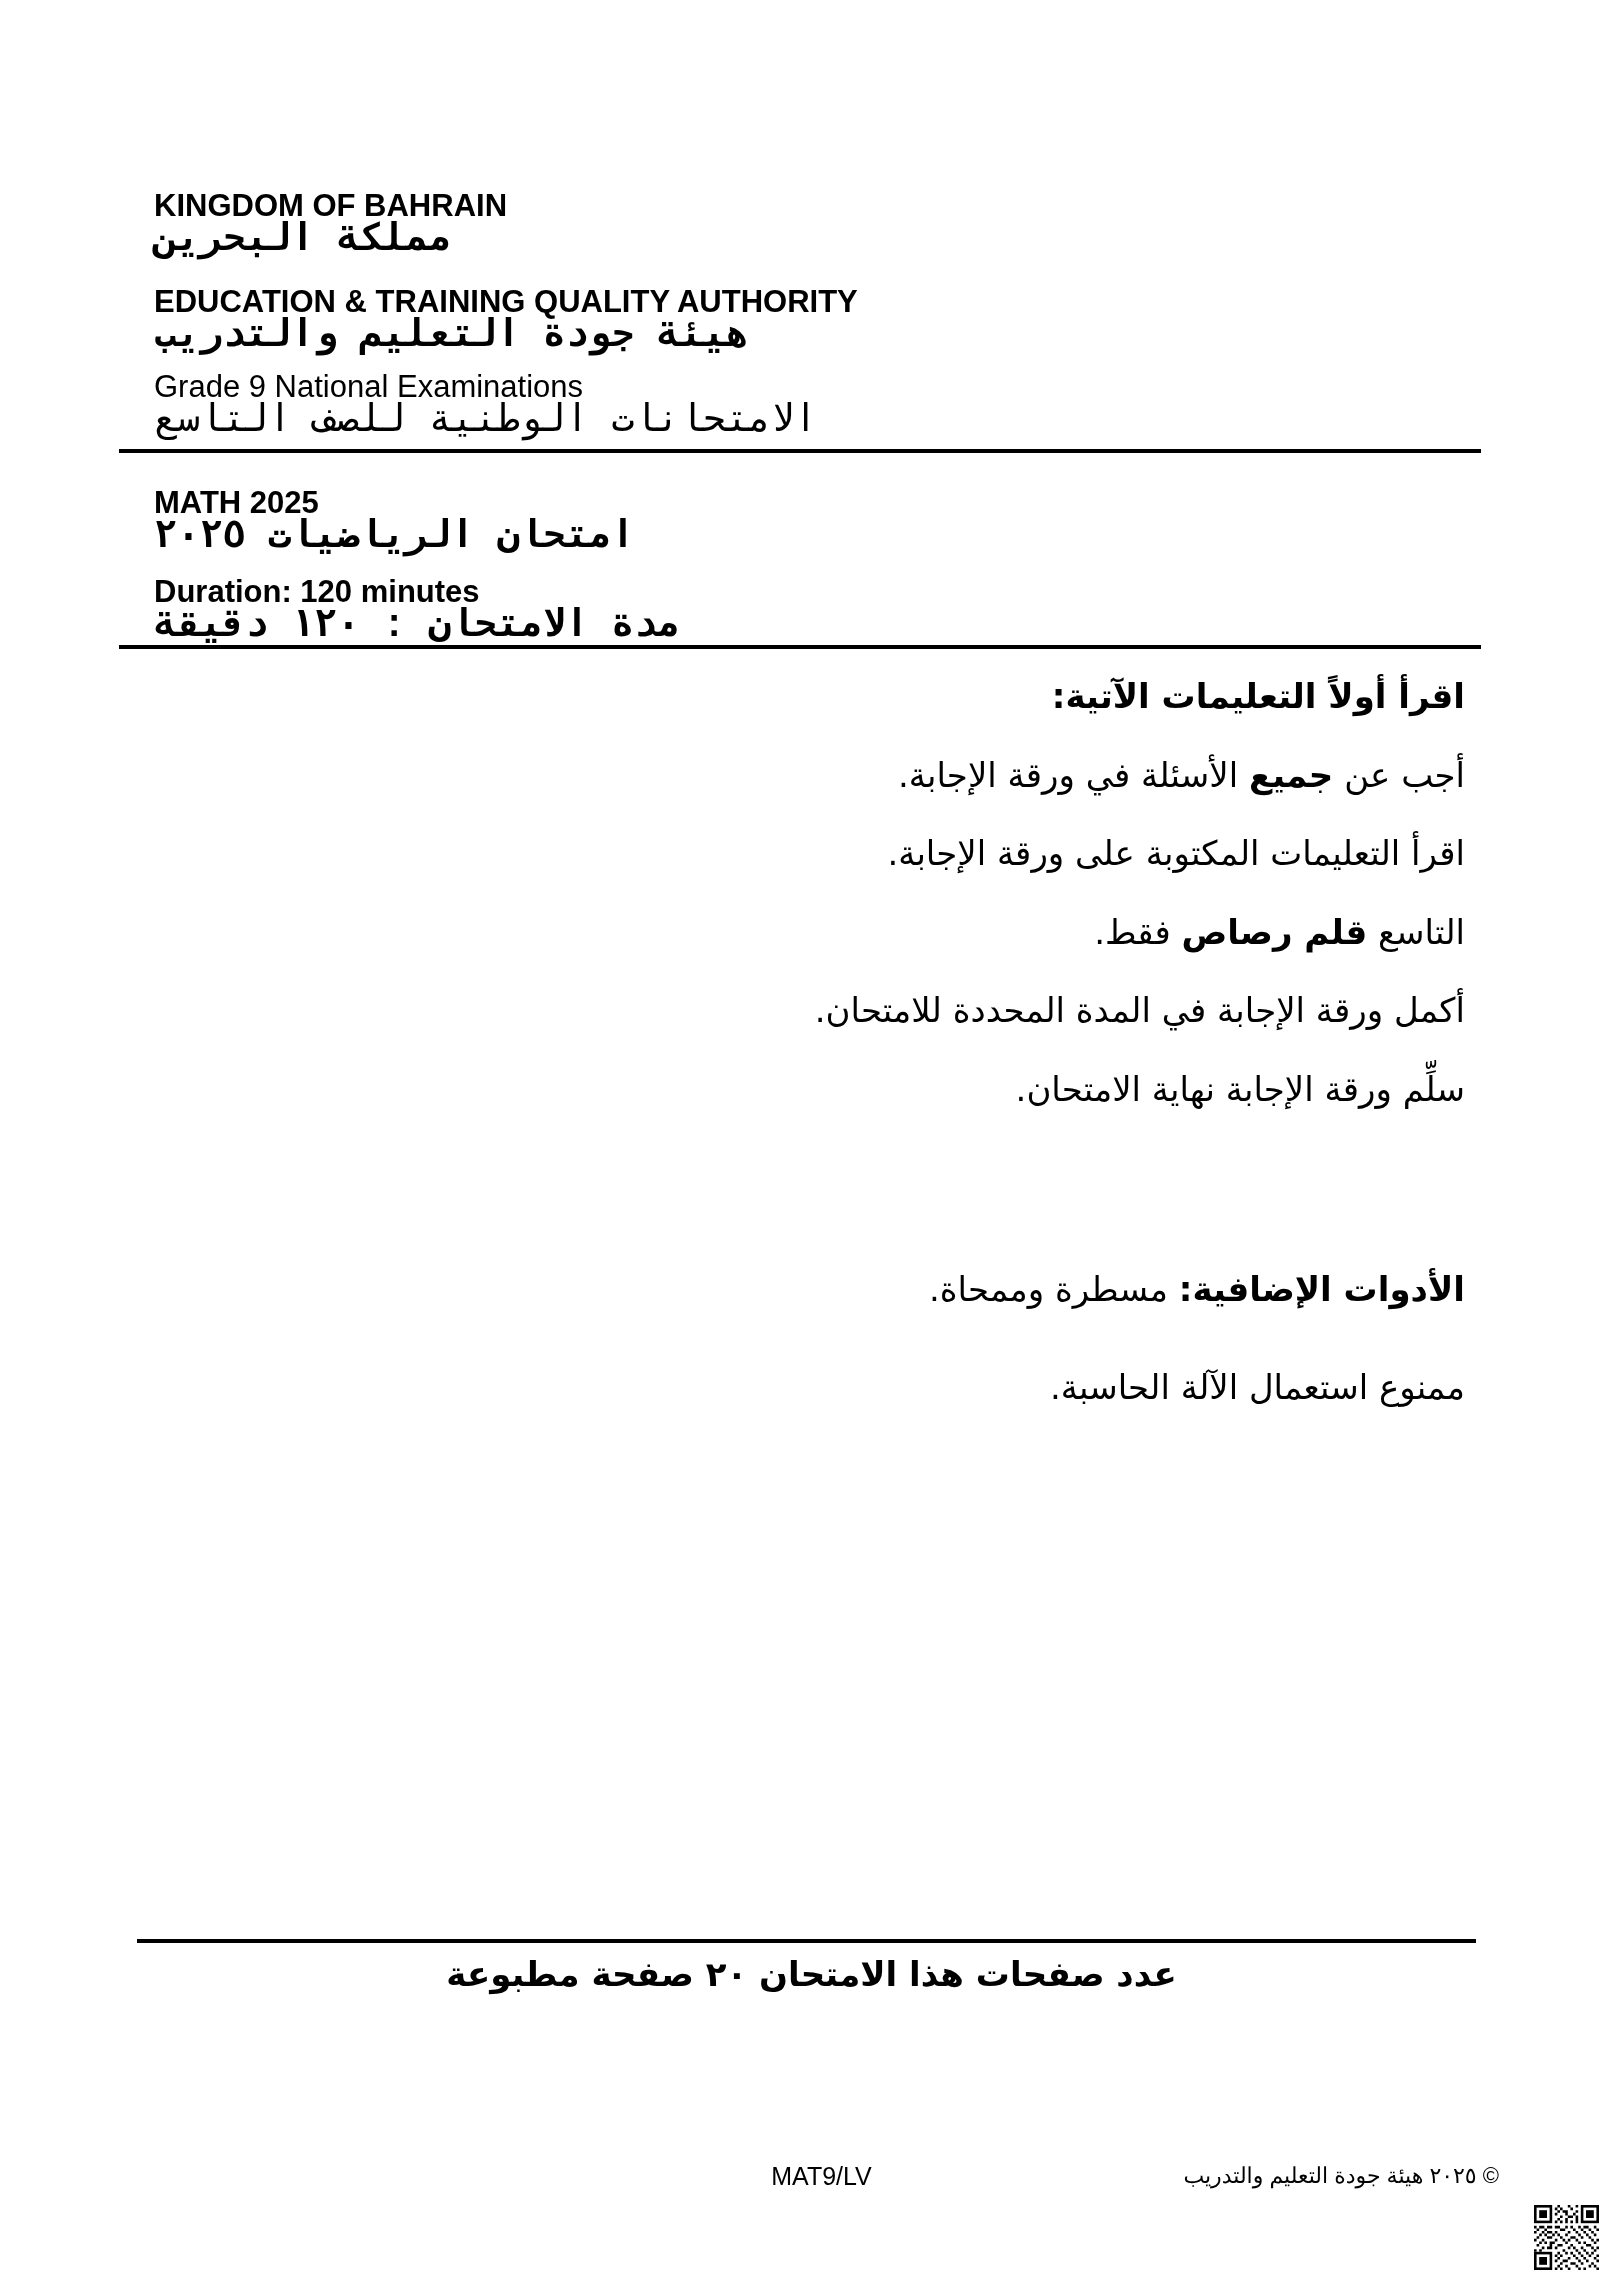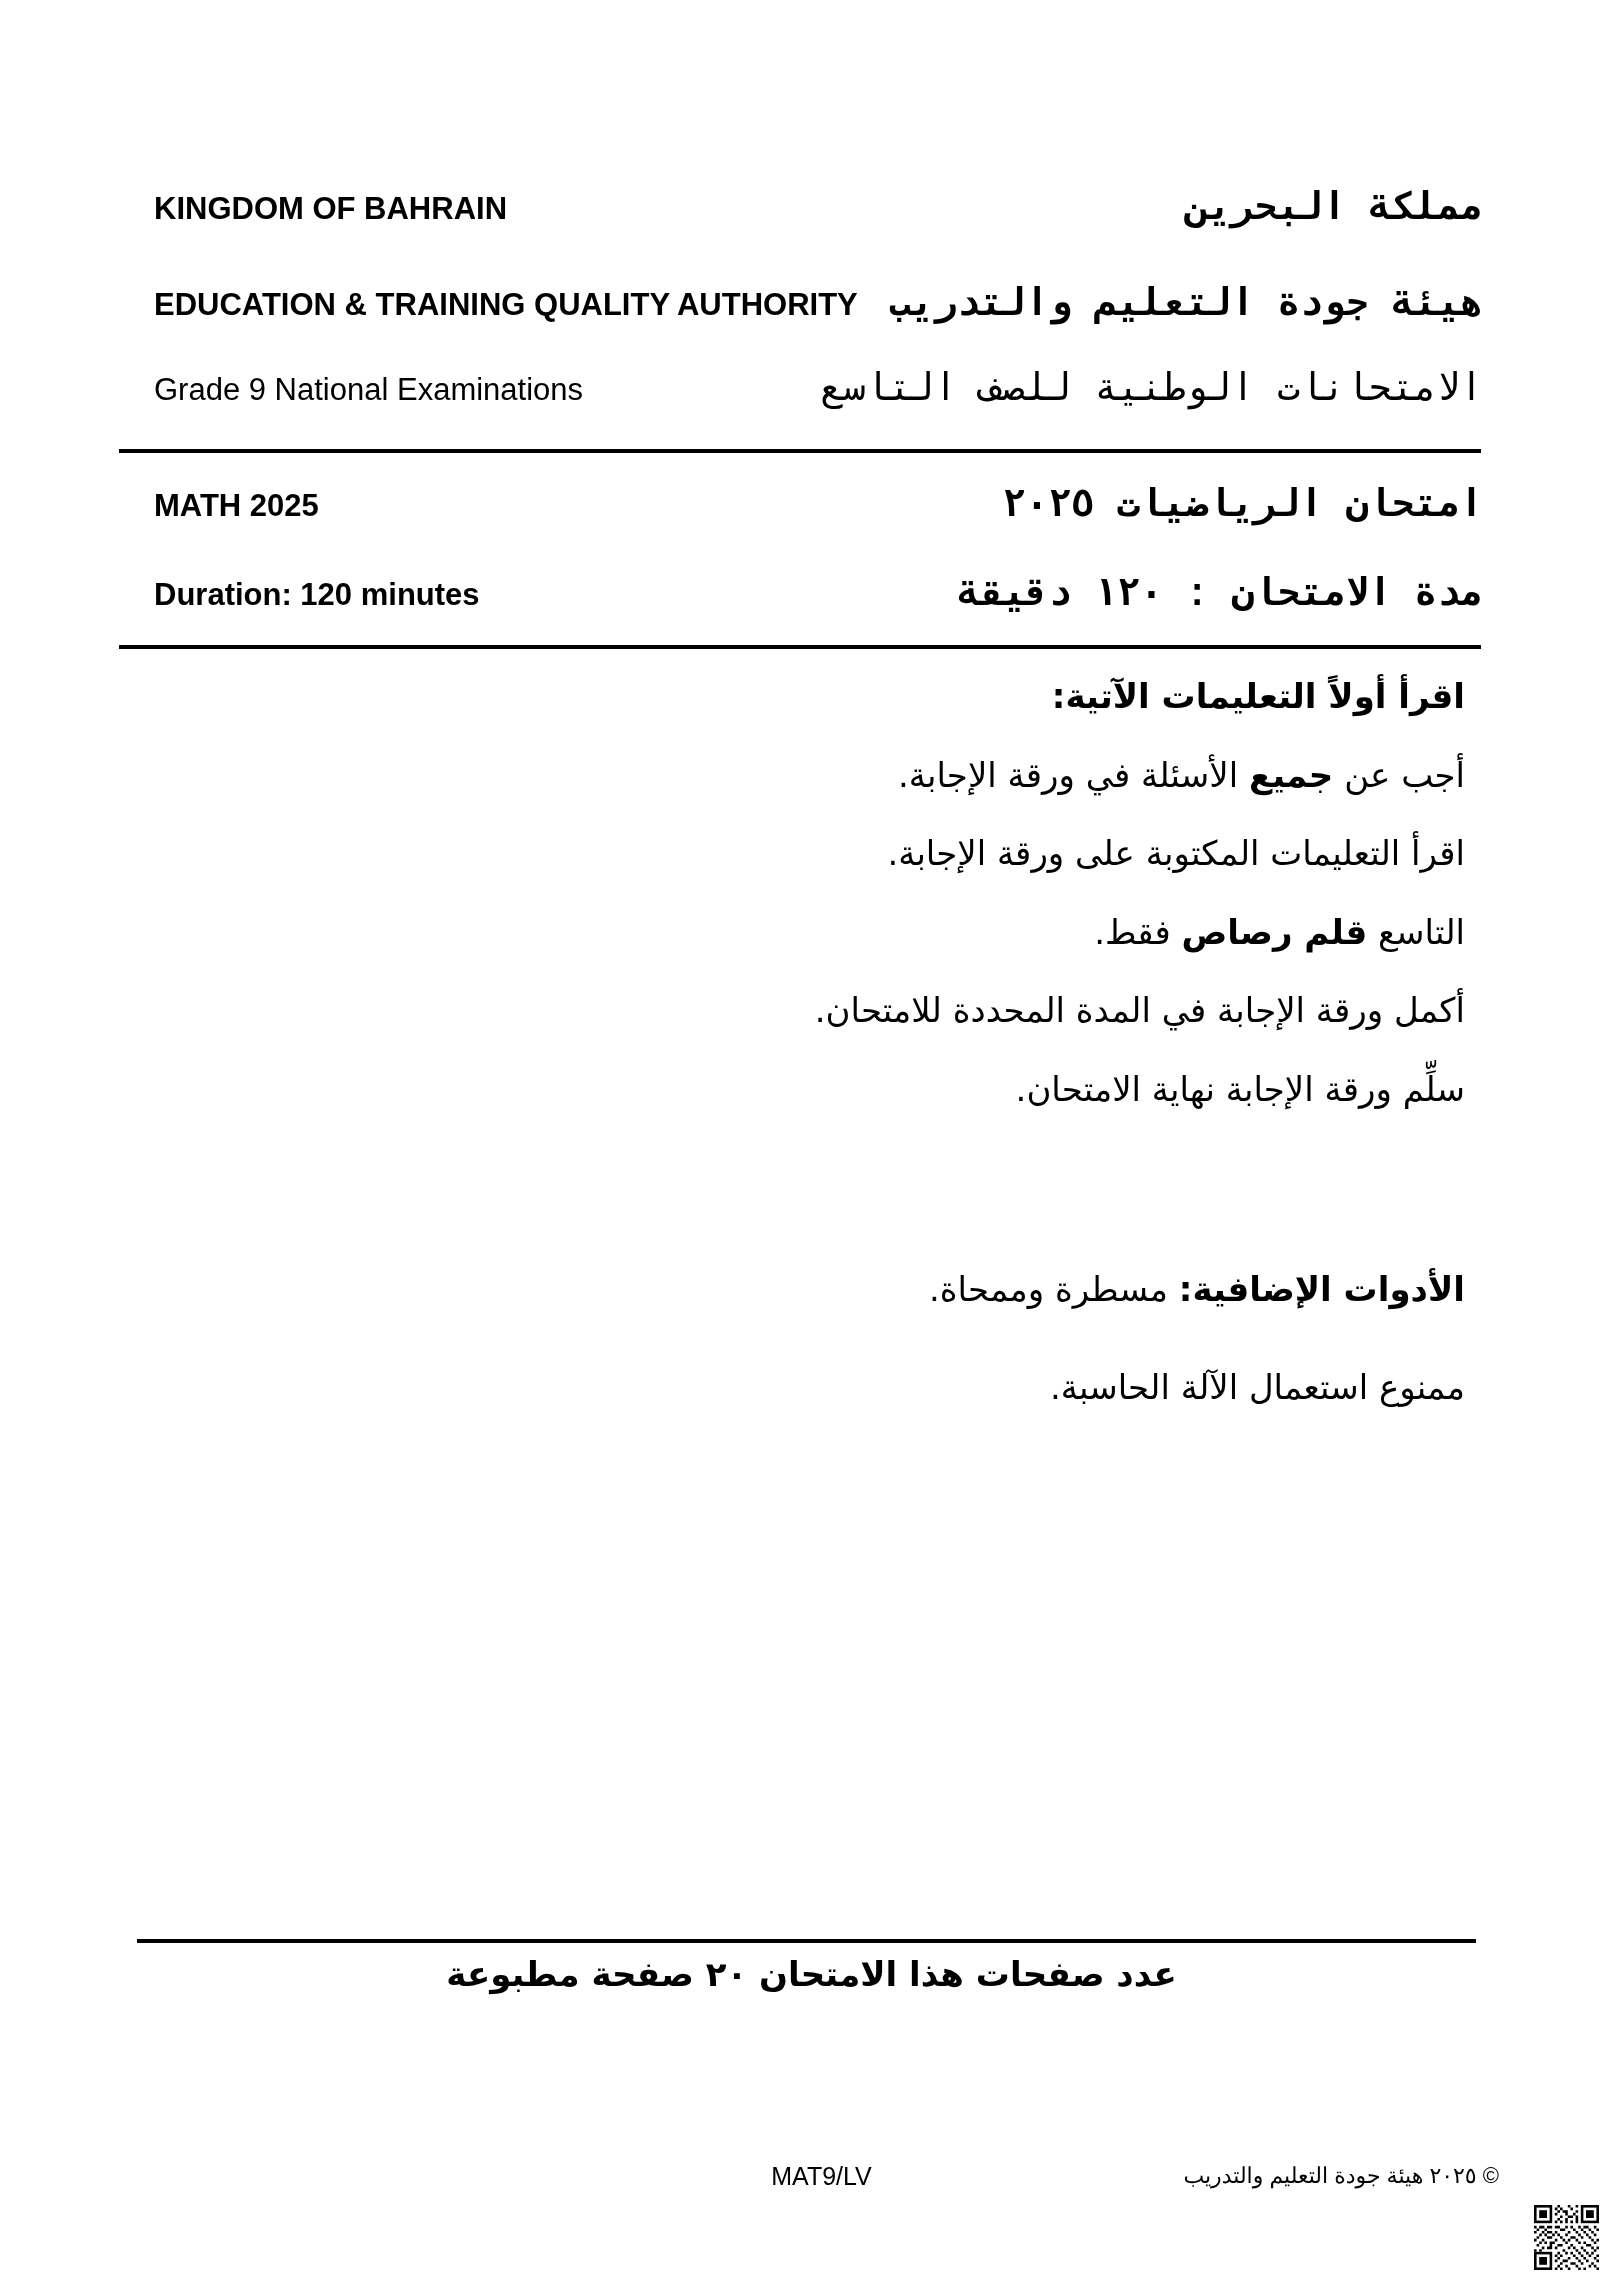--- a/index.html
+++ b/index.html
@@ -4,22 +4,22 @@
 <style>
   html,body{margin:0;padding:0;background:#888;}
   .page{
     position:relative;
     width:1623px;height:2295px;
     background:#ffffff;color:#000000;
     margin:0 auto;overflow:hidden;
     font-family:"Liberation Sans",sans-serif;
   }
   .row{
-    position:absolute;left:154px;right:140px;
-    display:flex;justify-content:space-between;align-items:baseline;
+    position:absolute;left:154px;right:158px;
+    display:flex;justify-content:space-between;align-items:baseline;flex-direction:column;
   }
   .en{font-family:"Liberation Sans",sans-serif;font-size:31px;line-height:1;white-space:nowrap;}
   .ar{font-family:Liberation Mono, monospace;font-size:38px;line-height:1;white-space:nowrap;direction:rtl;}
   .b{font-weight:bold;}
   .r1{top:190px}.r2{top:286px}.r3{top:371px}.r4{top:487px}.r5{top:576px}
   .rule{position:absolute;height:3.9px;background:#000;}
   .rule-1{left:119px;width:1362px;top:449px;}
   .rule-2{left:119px;width:1362px;top:645px;}
   .rule-3{left:137px;width:1339px;top:1939px;}
   .iline{

